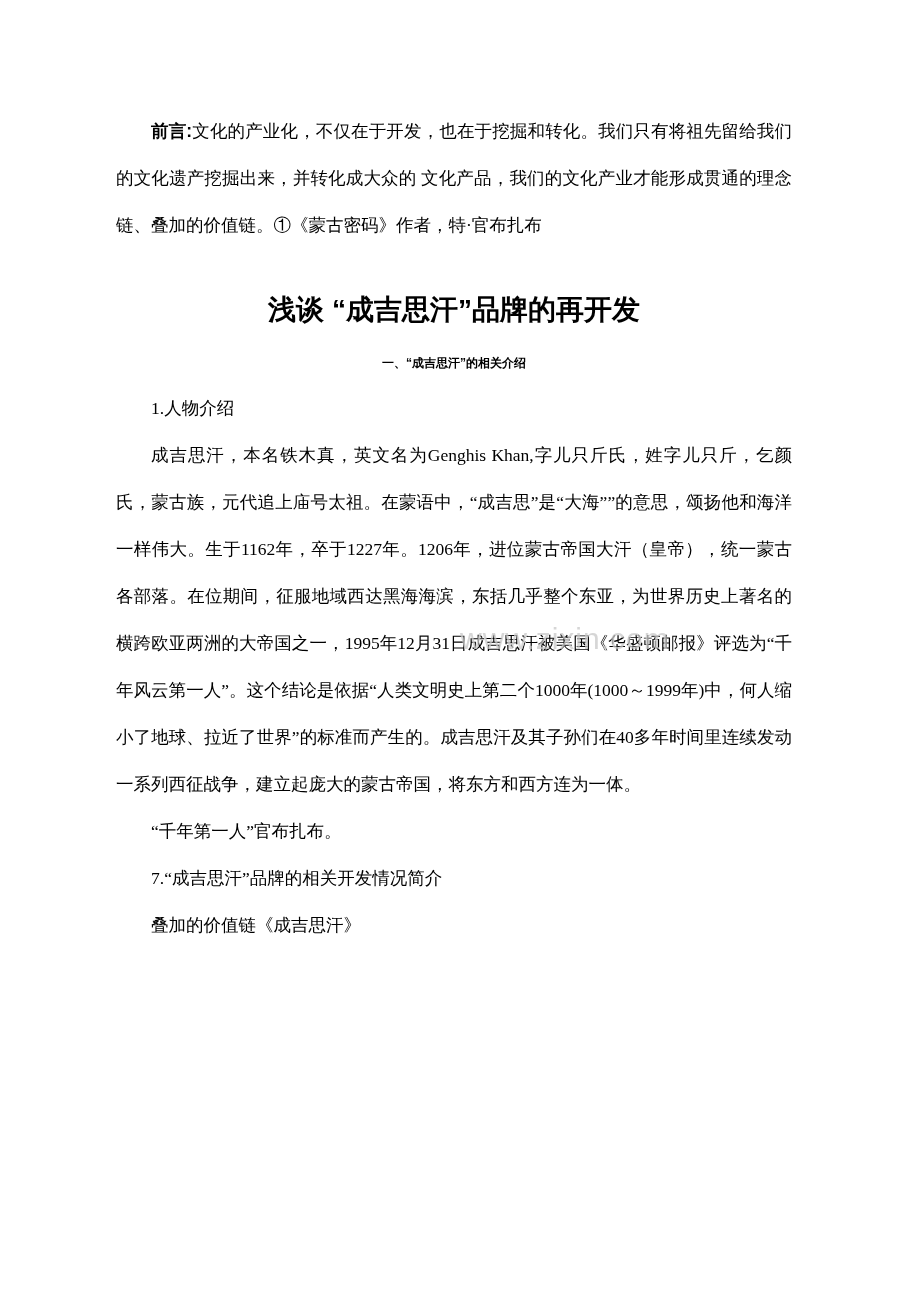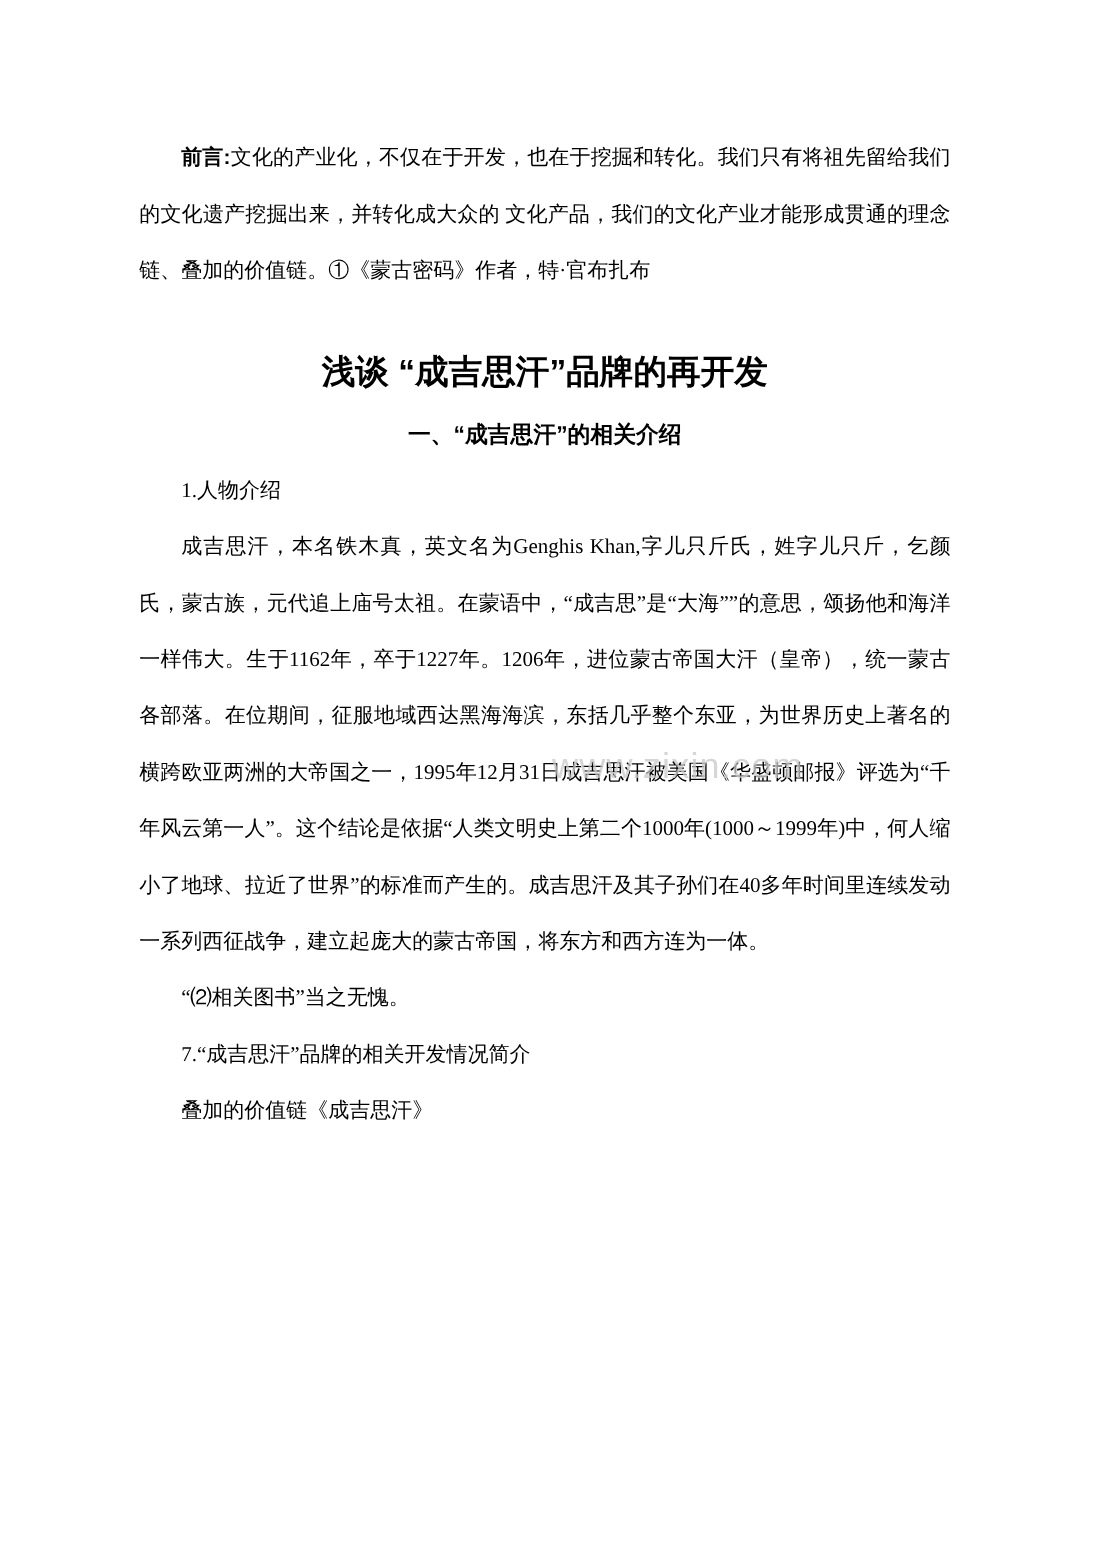--- a/index.html
+++ b/index.html
@@ -38,21 +38,21 @@
   }
   .doc-title {
     font-size: 28px;
     font-weight: bold;
     font-family: "Liberation Sans", "DejaVu Sans", sans-serif;
     text-align: center;
     line-height: 30px;
     margin: 46px 0 0 0;
   }
   .section-heading {
-    font-size: 19px;
+    font-size: 12px;
     font-weight: bold;
     font-family: "Liberation Sans", "DejaVu Sans", sans-serif;
     text-align: center;
     line-height: 28px;
     margin: 24px 0 8px 0;
   }
   .watermark {
     position: absolute;
     left: 460px;
     top: 622px;
@@ -73,21 +73,21 @@
   <p class="preface"><span class="preface-label">前言:</span><span>文化的产业化，不仅在于开发，也在于挖掘和转化。我们只有将祖先留给我们的文化遗产挖掘出来，并转化成大众的 文化产品，我们的文化产业才能形成贯通的理念链、叠加的价值链。①《蒙古密码》作者，特·官布扎布</span></p>
 
   <h1 class="doc-title">浅谈 “成吉思汗”品牌的再开发</h1>
 
   <h2 class="section-heading">一、“成吉思汗”的相关介绍</h2>
 
   <p class="body-para">1.人物介绍</p>
 
   <p class="body-para">成吉思汗，本名铁木真，英文名为Genghis Khan,字儿只斤氏，姓字儿只斤，乞颜氏，蒙古族，元代追上庙号太祖。在蒙语中，“成吉思”是“大海””的意思，颂扬他和海洋一样伟大。生于1162年，卒于1227年。1206年，进位蒙古帝国大汗（皇帝），统一蒙古各部落。在位期间，征服地域西达黑海海滨，东括几乎整个东亚，为世界历史上著名的横跨欧亚两洲的大帝国之一，1995年12月31日成吉思汗被美国《华盛顿邮报》评选为“千年风云第一人”。这个结论是依据“人类文明史上第二个1000年(1000～1999年)中，何人缩小了地球、拉近了世界”的标准而产生的。成吉思汗及其子孙们在40多年时间里连续发动一系列西征战争，建立起庞大的蒙古帝国，将东方和西方连为一体。</p>
 
-  <p class="body-para">“⑵相关图书”当之无愧。</p>
+  <p class="body-para">“千年第一人”官布扎布。</p>
 
   <p class="body-para">7.“成吉思汗”品牌的相关开发情况简介</p>
 
   <p class="body-para">叠加的价值链《成吉思汗》</p>
 
 
   <div class="watermark">www.zixin.com</div>
 
 </div>
 

